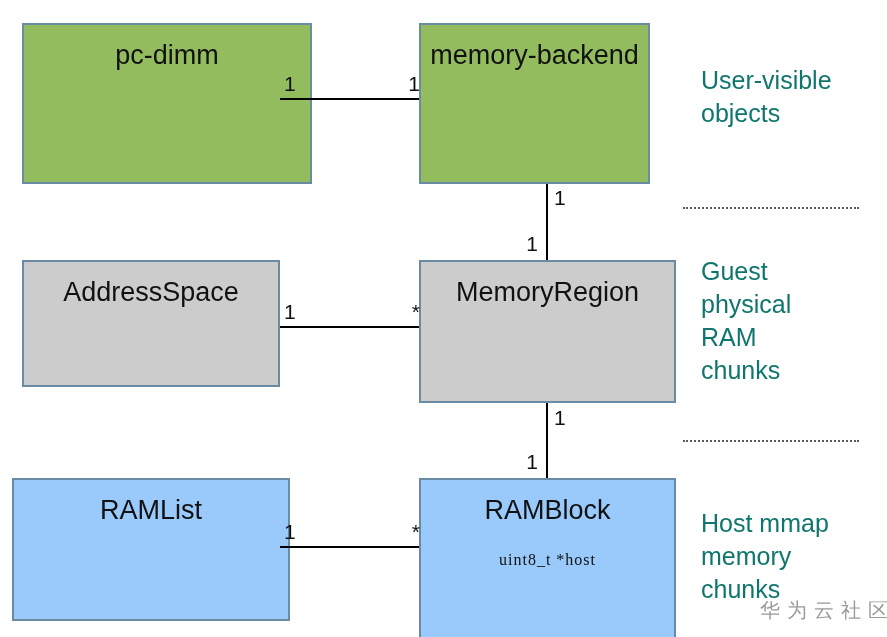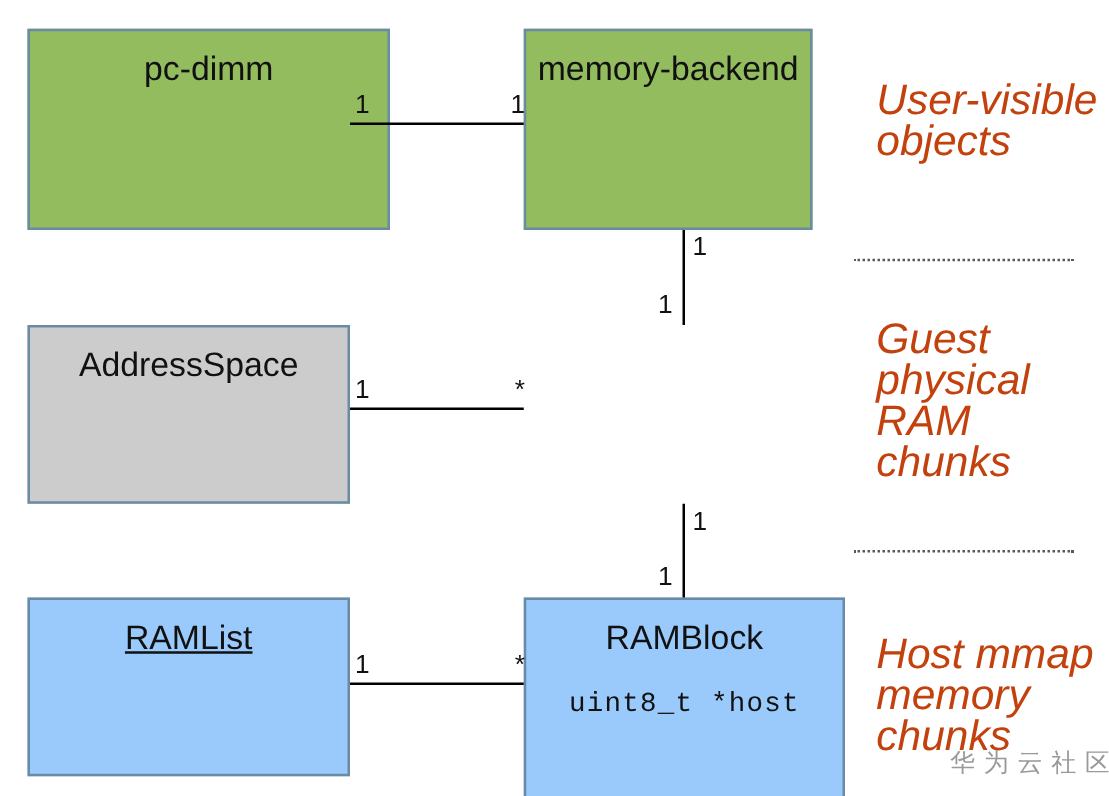--- a/index.html
+++ b/index.html
@@ -18,28 +18,28 @@
     text-align: center;
     padding-top: 15px;
     font-size: 27px;
     color: #111111;
   }
   .box.green { background: #93bc5f; }
   .box.gray  { background: #cccccc; }
   .box.blue  { background: #99cafb; }
   .box-pc-dimm        { left: 22px;  top: 23px;  width: 290px; height: 161px; }
   .box-memory-backend { left: 419px; top: 23px;  width: 231px; height: 161px; }
-  .box-address-space  { left: 22px;  top: 260px; width: 258px; height: 143px; }
+  .box-address-space  { left: 22px;  top: 260px; width: 258px; height: 127px; }
   .box-memory-region  { left: 419px; top: 260px; width: 257px; height: 143px; }
-  .box-ram-list       { left: 22px;  top: 478px; width: 258px; height: 143px; text-decoration: underline; }
+  .box-ram-list       { left: 12px;  top: 478px; width: 278px; height: 143px; }
   .box-ram-block      { left: 419px; top: 478px; width: 257px; height: 180px; }
   .box-sublabel {
     margin-top: 25px;
-    font-family: Liberation Mono, monospace;
-    font-size: 22px;
+    font-family: Liberation Serif, serif;
+    font-size: 16px;
     letter-spacing: 1px;
   }
   .hline, .vline { position: absolute; background: #000000; }
   .hline { height: 2px; }
   .vline { width: 2px; }
   .hline-row1 { left: 280px; top: 98px;  width: 139px; }
   .hline-row2 { left: 280px; top: 326px; width: 139px; }
   .hline-row3 { left: 280px; top: 546px; width: 139px; }
   .vline-1 { left: 546px; top: 184px; height: 76px; }
   .vline-2 { left: 546px; top: 403px; height: 75px; }
@@ -62,24 +62,23 @@
   .divider {
     position: absolute;
     width: 176px;
     border-top: 2px dotted #595959;
   }
   .divider-1 { left: 683px; top: 207px; }
   .divider-2 { left: 683px; top: 440px; }
   .annotation {
     position: absolute;
     left: 701px;
-    font-style: italic;
-    font-size: 34px;
+    font-size: 25px;
     line-height: 33px;
-    color: #c2410c;
+    color: #0f766e;
     white-space: pre-line;
   }
   .ann-user-visible { top: 64px; }
   .ann-guest-ram    { top: 255px; }
   .ann-host-mmap    { top: 507px; }
   .watermark {
     position: absolute;
     left: 760px;
     top: 597px;
     font-size: 20px;
@@ -95,20 +94,23 @@
 
   <div class="box green box-pc-dimm">
     <span>pc-dimm</span>
   </div>
   <div class="box green box-memory-backend">
     <span>memory-backend</span>
   </div>
 
   <div class="box gray box-address-space">
     <span>AddressSpace</span>
+  </div>
+  <div class="box gray box-memory-region">
+    <span>MemoryRegion</span>
   </div>
 
   <div class="box blue box-ram-list">
     <span>RAMList</span>
   </div>
   <div class="box blue box-ram-block">
     <div>RAMBlock</div>
     <div class="box-sublabel">uint8_t *host</div>
   </div>
 

